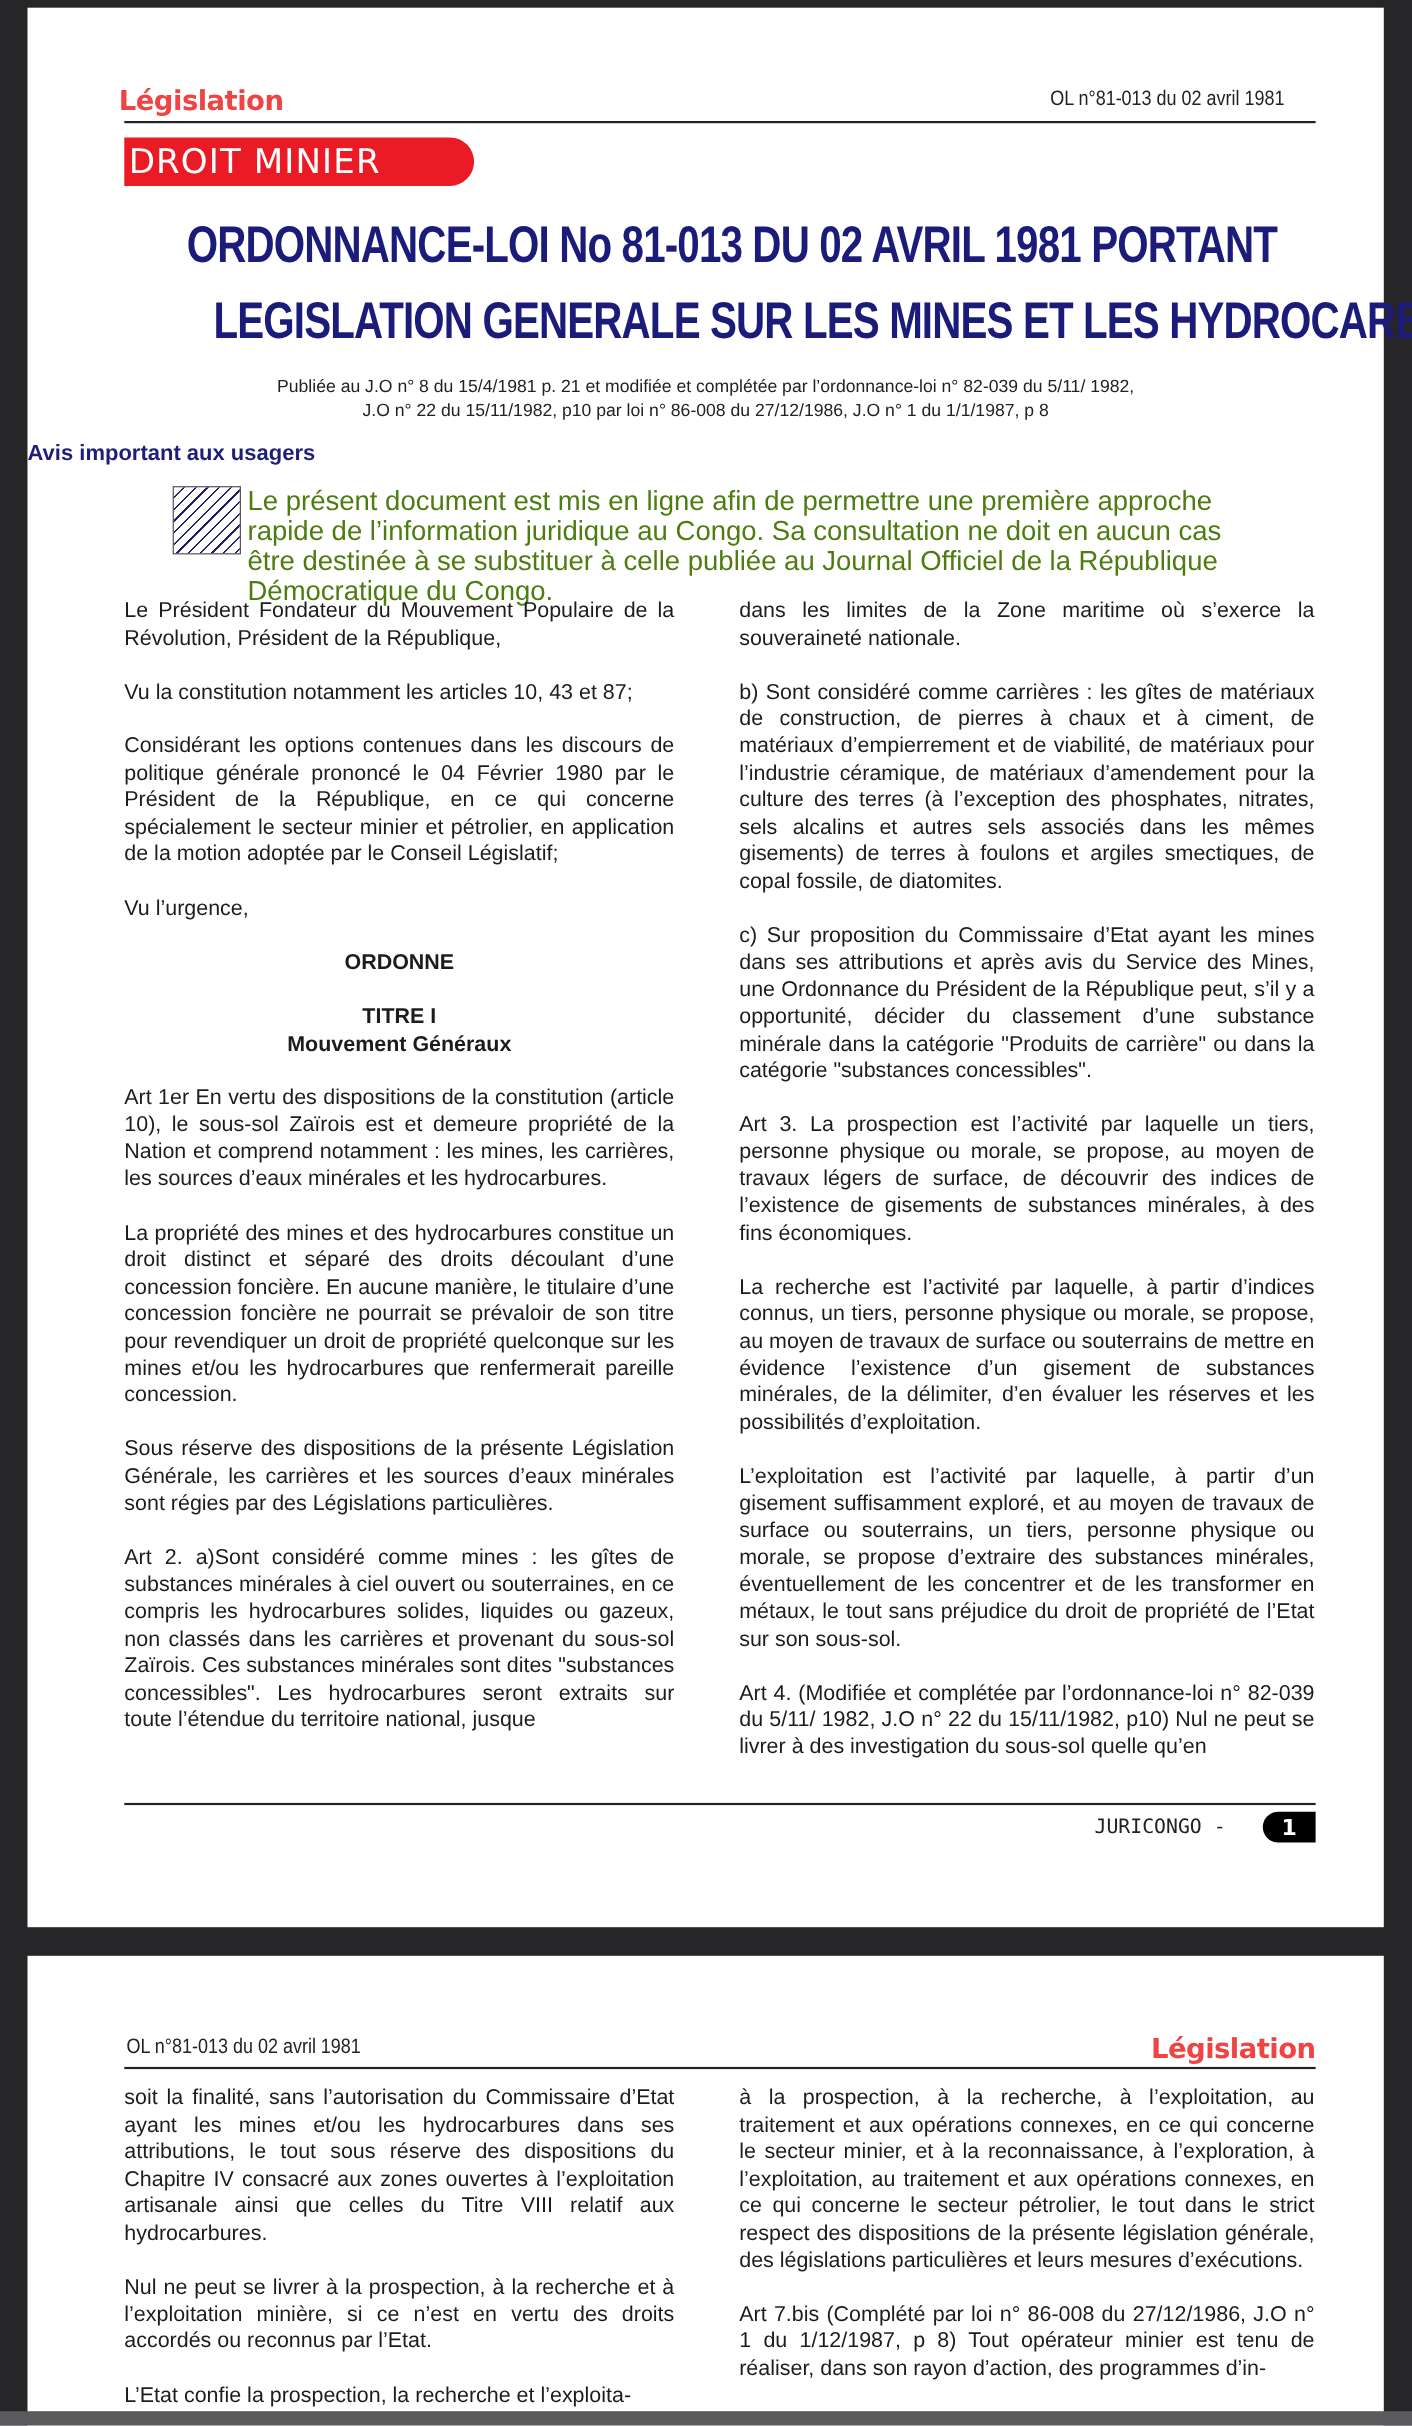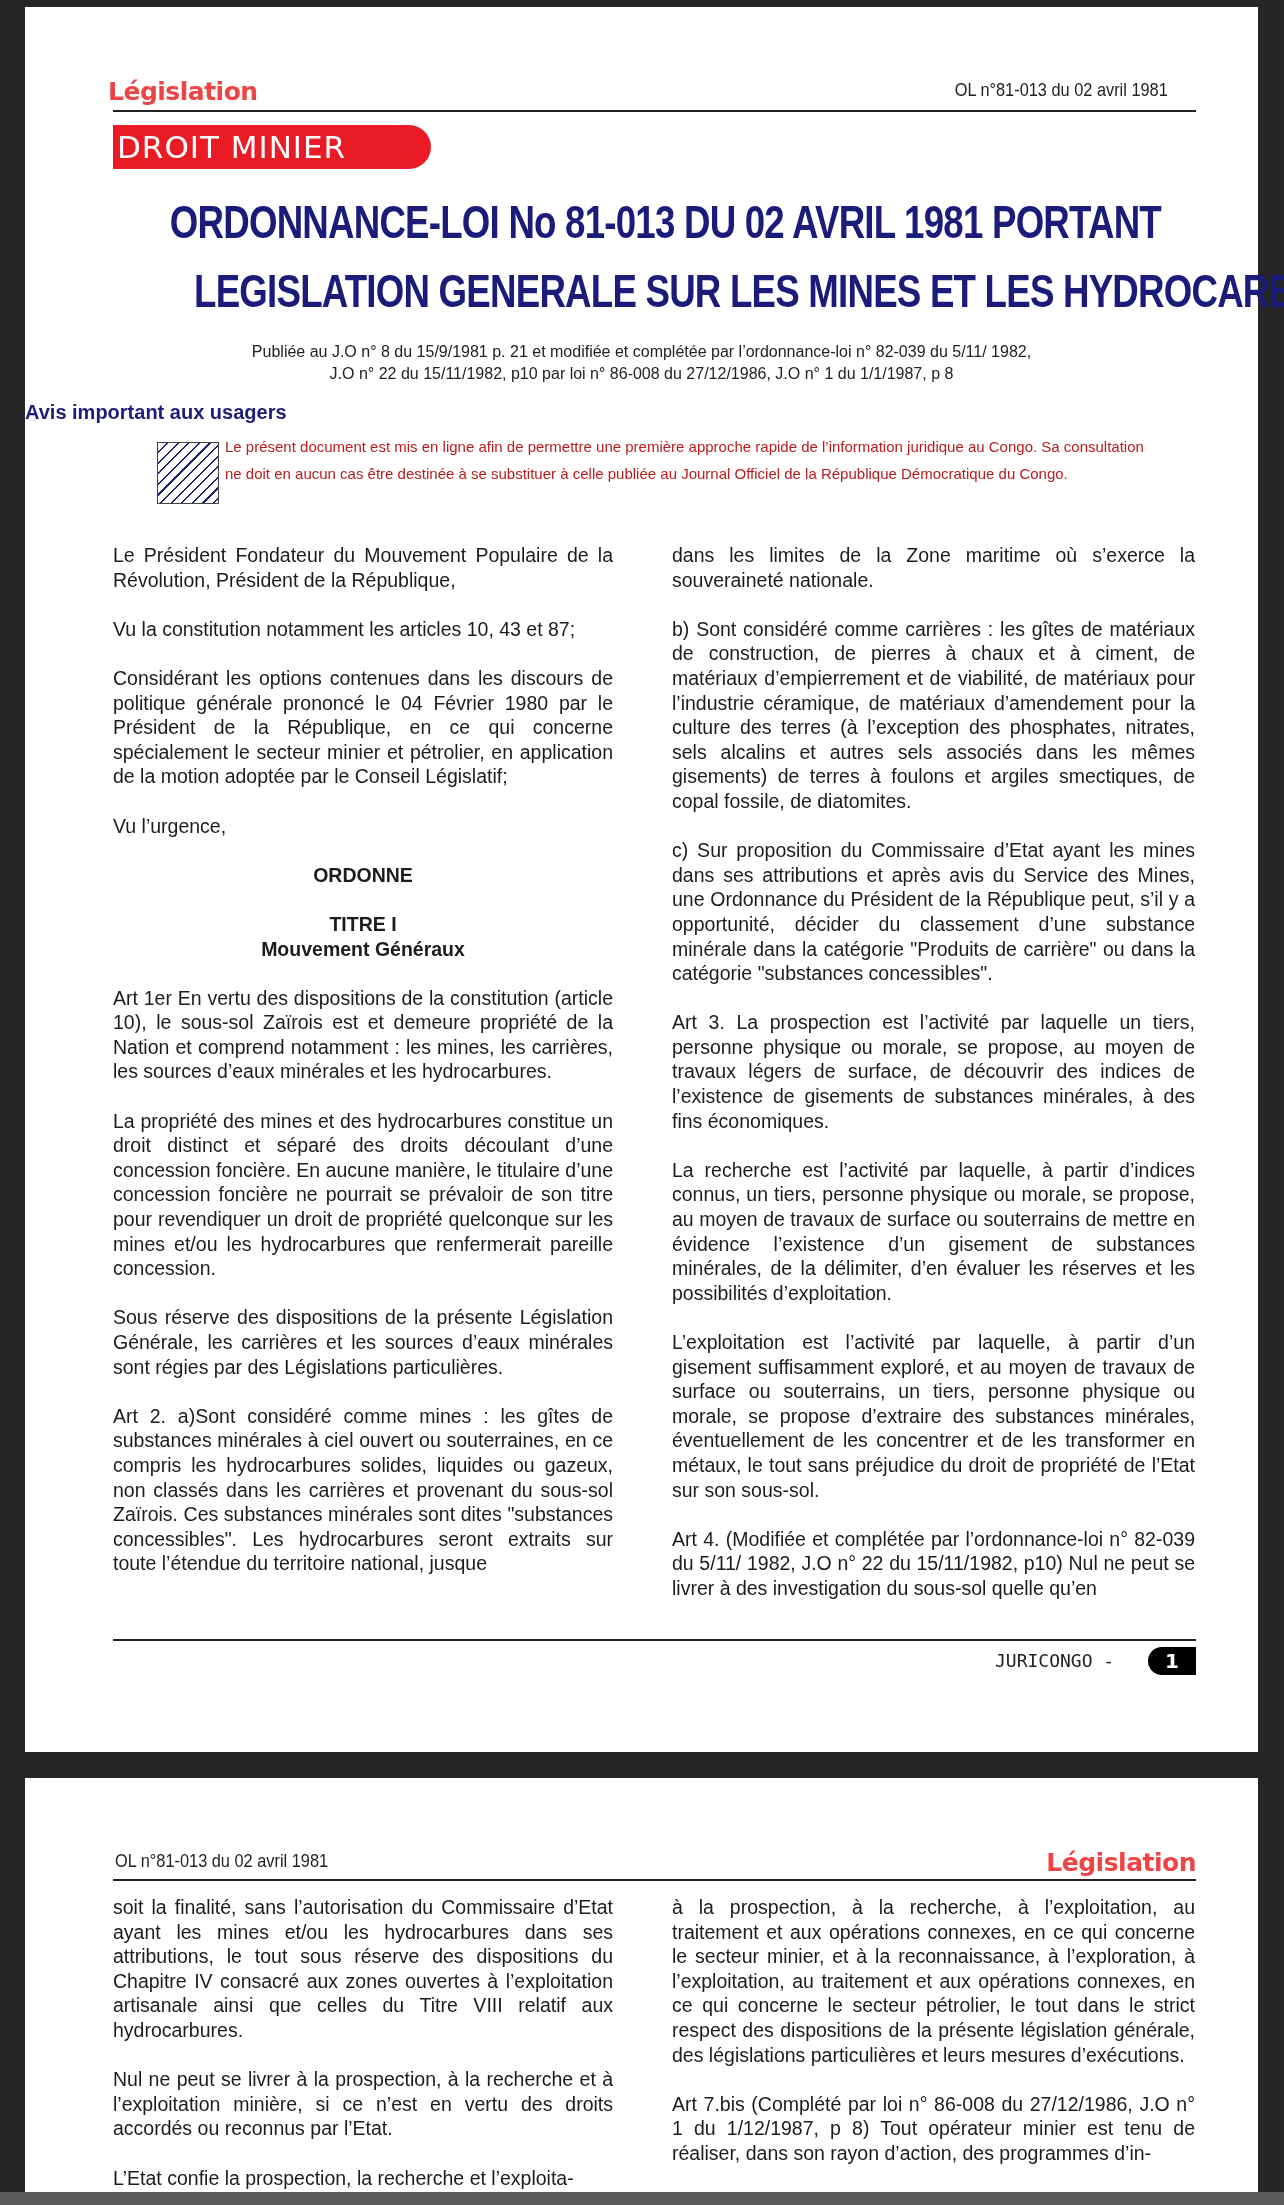--- a/index.html
+++ b/index.html
@@ -55,22 +55,22 @@
   .notice-head {
     position:absolute; left:0; width:1233px; text-align:left;
     font-weight:bold; color:#1e1e78; font-size:20px;
   }
   .hatch {
     position:absolute; left:132px; top:435px; width:62px; height:62px;
     border:1.5px solid #444; box-sizing:border-box;
     background: repeating-linear-gradient(135deg, transparent 0 6px, #22226a 6px 7.5px);
   }
   .notice-body {
-    position:absolute; left:200px; top:426px; width:920px;
-    color:#b91c1c; font-size:15px; line-height:27px;
+    position:absolute; left:200px; top:436px; width:920px;
+    color:#4d7c0f; font-size:25px; line-height:27px;
   }
 
   .col {
     position:absolute; font-size:19.5px; line-height:24.6px; color:#1c1c1c;
     text-align:justify;
   }
   .col p { margin:0 0 24.6px 0; }
   .col .center { text-align:center; font-weight:bold; }
   .jc {
     position:absolute; font-family:"DejaVu Sans Mono", monospace; font-size:18px; color:#222;
@@ -91,21 +91,21 @@
 <div class="page" id="page1">
   <div class="hdr-left-brand" style="left:83px; top:70px;">Législation</div>
   <div class="hdr-right-ref" style="right:90px; top:72px;">OL n°81-013 du 02 avril 1981</div>
   <div class="rule" style="left:88px; top:103px; width:1083px;"></div>
 
   <div class="badge">DROIT MINIER</div>
 
   <div class="title" style="top:187px;"><span>ORDONNANCE-LOI No 81-013 DU 02 AVRIL 1981 PORTANT</span></div>
   <div class="title" style="top:256px;"><span>LEGISLATION GENERALE SUR LES MINES ET LES HYDROCARBURES</span></div>
 
-  <div class="pub" style="top:334px;">Publiée au J.O n° 8 du 15/9/1981 p. 21 et modifiée et complétée par l’ordonnance-loi n° 82-039 du 5/11/ 1982,</div>
+  <div class="pub" style="top:334px;">Publiée au J.O n° 8 du 15/4/1981 p. 21 et modifiée et complétée par l’ordonnance-loi n° 82-039 du 5/11/ 1982,</div>
   <div class="pub" style="top:356px;">J.O n° 22 du 15/11/1982, p10 par loi n° 86-008 du 27/12/1986, J.O n° 1 du 1/1/1987, p 8</div>
 
   <div class="notice-head" style="top:394px;">Avis important aux usagers</div>
   <div class="hatch"></div>
   <div class="notice-body">Le présent document est mis en ligne afin de permettre une première approche rapide de l’information juridique au Congo. Sa consultation ne doit en aucun cas être destinée à se substituer à celle publiée au Journal Officiel de la République Démocratique du Congo.</div>
 
   <div class="col" style="left:88px; top:536px; width:500px;">
     <p>Le Président Fondateur du Mouvement Populaire de la Révolution, Président de la  République,</p>
     <p>Vu la constitution notamment les articles 10, 43 et 87;</p>
     <p>Considérant les options contenues dans les discours de politique générale prononcé le 04 Février 1980 par le Président de la République, en ce qui concerne spécialement le secteur minier et pétrolier, en application de la motion adoptée par le Conseil Législatif;</p>

